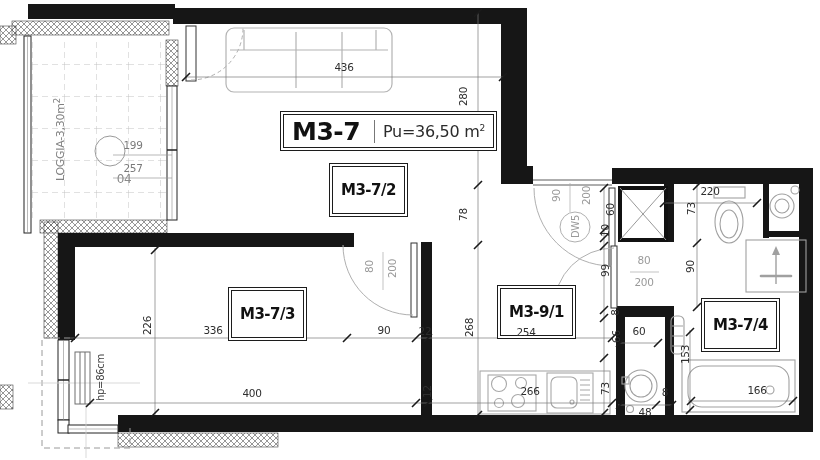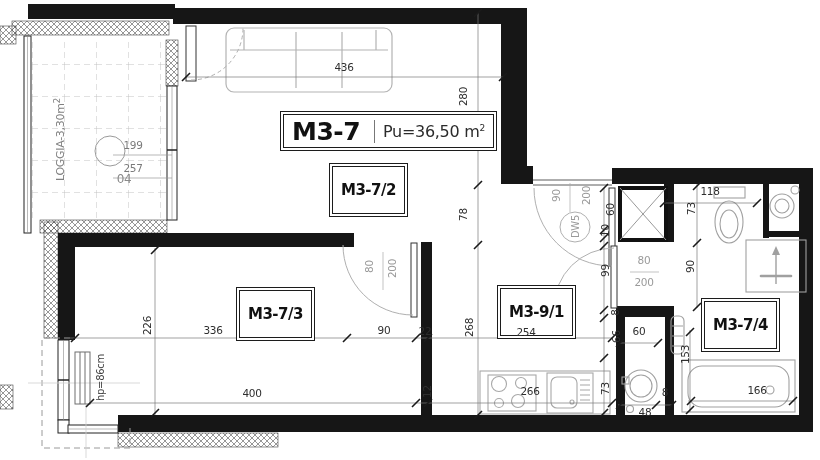--- a/index.html
+++ b/index.html
@@ -191,37 +191,37 @@
   <circle cx="110" cy="151" r="15" fill="none" stroke="#9a9a9a" stroke-width="1"></circle>
   <circle cx="575" cy="227" r="15" fill="none" stroke="#b0b0b0" stroke-width="1"></circle>
 </svg>
 
   <div class="dbox" id="titlebox">
     <span class="cell1"><span>M3-7</span></span>
     <span class="cell2"><span>Pu=36,50 m</span><sup>2</sup></span>
   </div>
 
   <div class="dbox rlabel" style="left:332px;top:166px;">M3-7/2</div>
-  <div class="dbox rlabel" style="left:231px;top:290px;margin-left:8px;">M3-7/3</div>
+  <div class="dbox rlabel" style="left:231px;top:290px;">M3-7/3</div>
   <div class="dbox rlabel" style="left:500px;top:288px;">M3-9/1</div>
   <div class="dbox rlabel" style="left:704px;top:301px;">M3-7/4</div>
 
   <div class="dv vlong" style="left:-3px;top:133px;color:#808080;font-size:11px;"><span>LOGGIA-3,30m</span><sup>2</sup></div>
   <div class="dh circtext" style="left:104px;top:145px;margin-top:28px;">04</div>
   <div class="dh dgrey" style="left:111px;top:139px;">199</div>
   <div class="dh dgrey" style="left:111px;top:162px;">257</div>
 
   <div class="dh" style="left:322px;top:61px;">436</div>
   <div class="dh" style="left:191px;top:324px;">336</div>
   <div class="dh" style="left:362px;top:324px;">90</div>
   <div class="dh" style="left:403px;top:325px;">22</div>
   <div class="dh" style="left:230px;top:387px;">400</div>
   <div class="dh" style="left:504px;top:326px;">254</div>
   <div class="dh" style="left:508px;top:385px;">266</div>
-  <div class="dh" style="left:688px;top:185px;">118</div>
+  <div class="dh" style="left:688px;top:185px;">220</div>
   <div class="dh" style="left:617px;top:325px;">60</div>
   <div class="dh" style="left:623px;top:406px;">48</div>
   <div class="dh" style="left:643px;top:386px;">8</div>
   <div class="dh" style="left:735px;top:384px;">166</div>
 
   <div class="dv" style="left:441px;top:90px;">280</div>
   <div class="dv" style="left:441px;top:208px;">78</div>
   <div class="dv" style="left:447px;top:321px;">268</div>
   <div class="dv" style="left:125px;top:319px;">226</div>
   <div class="dv" style="left:405px;top:385px;">12</div>

